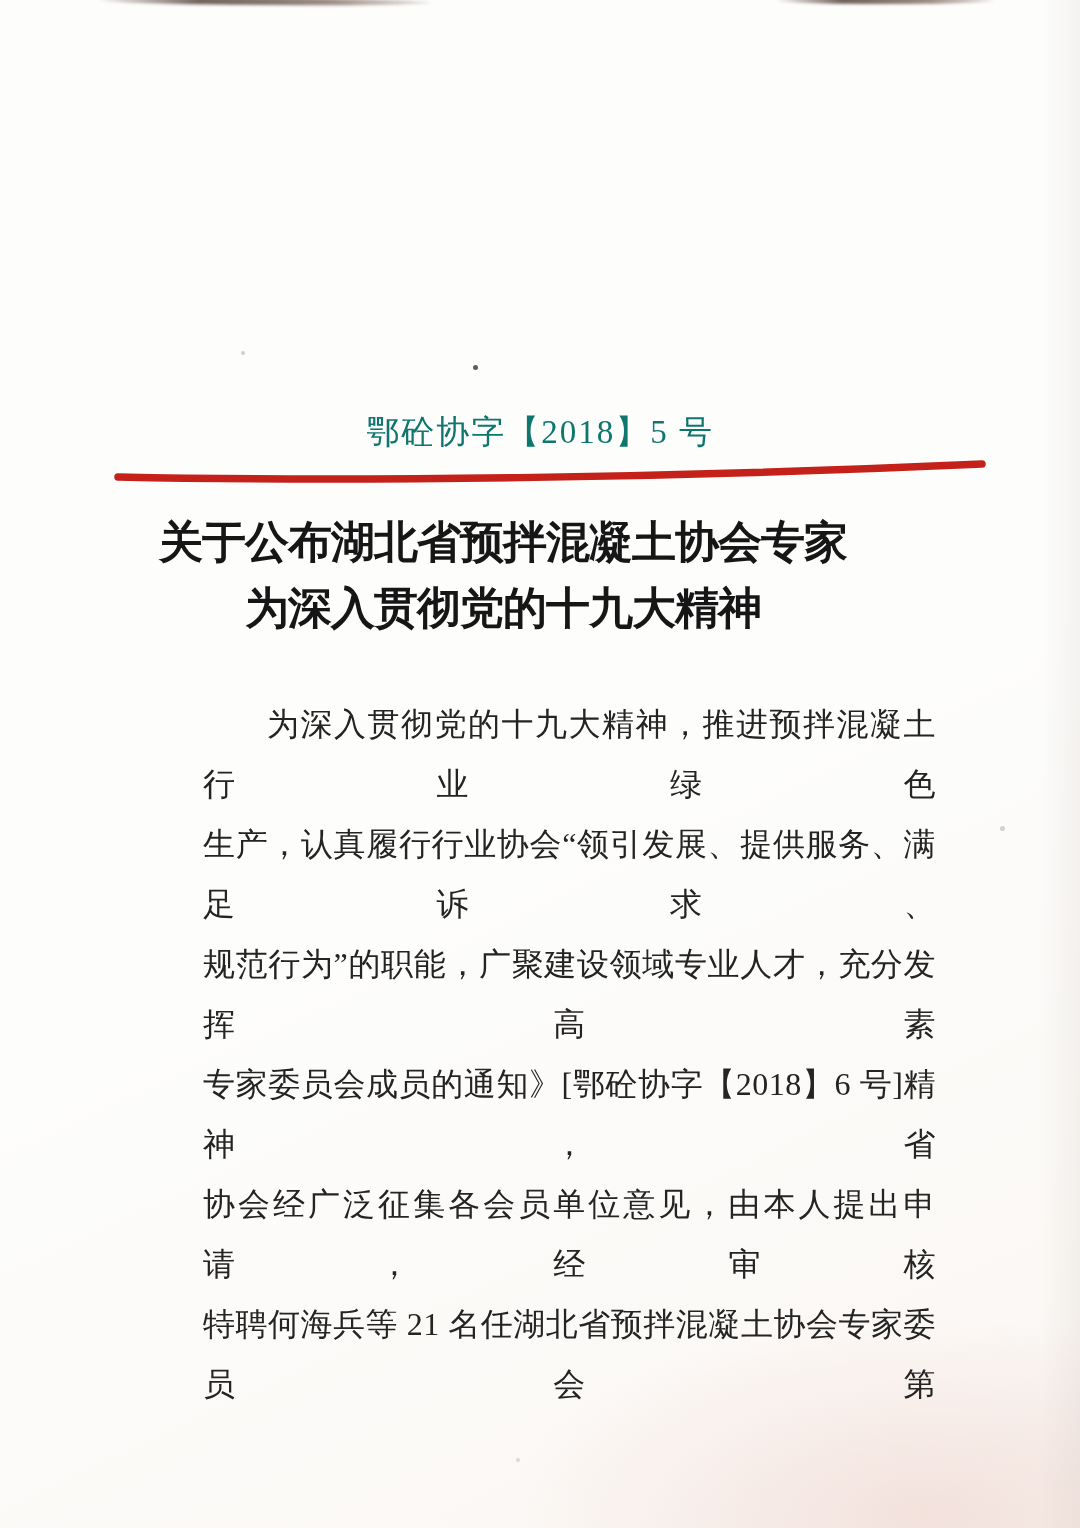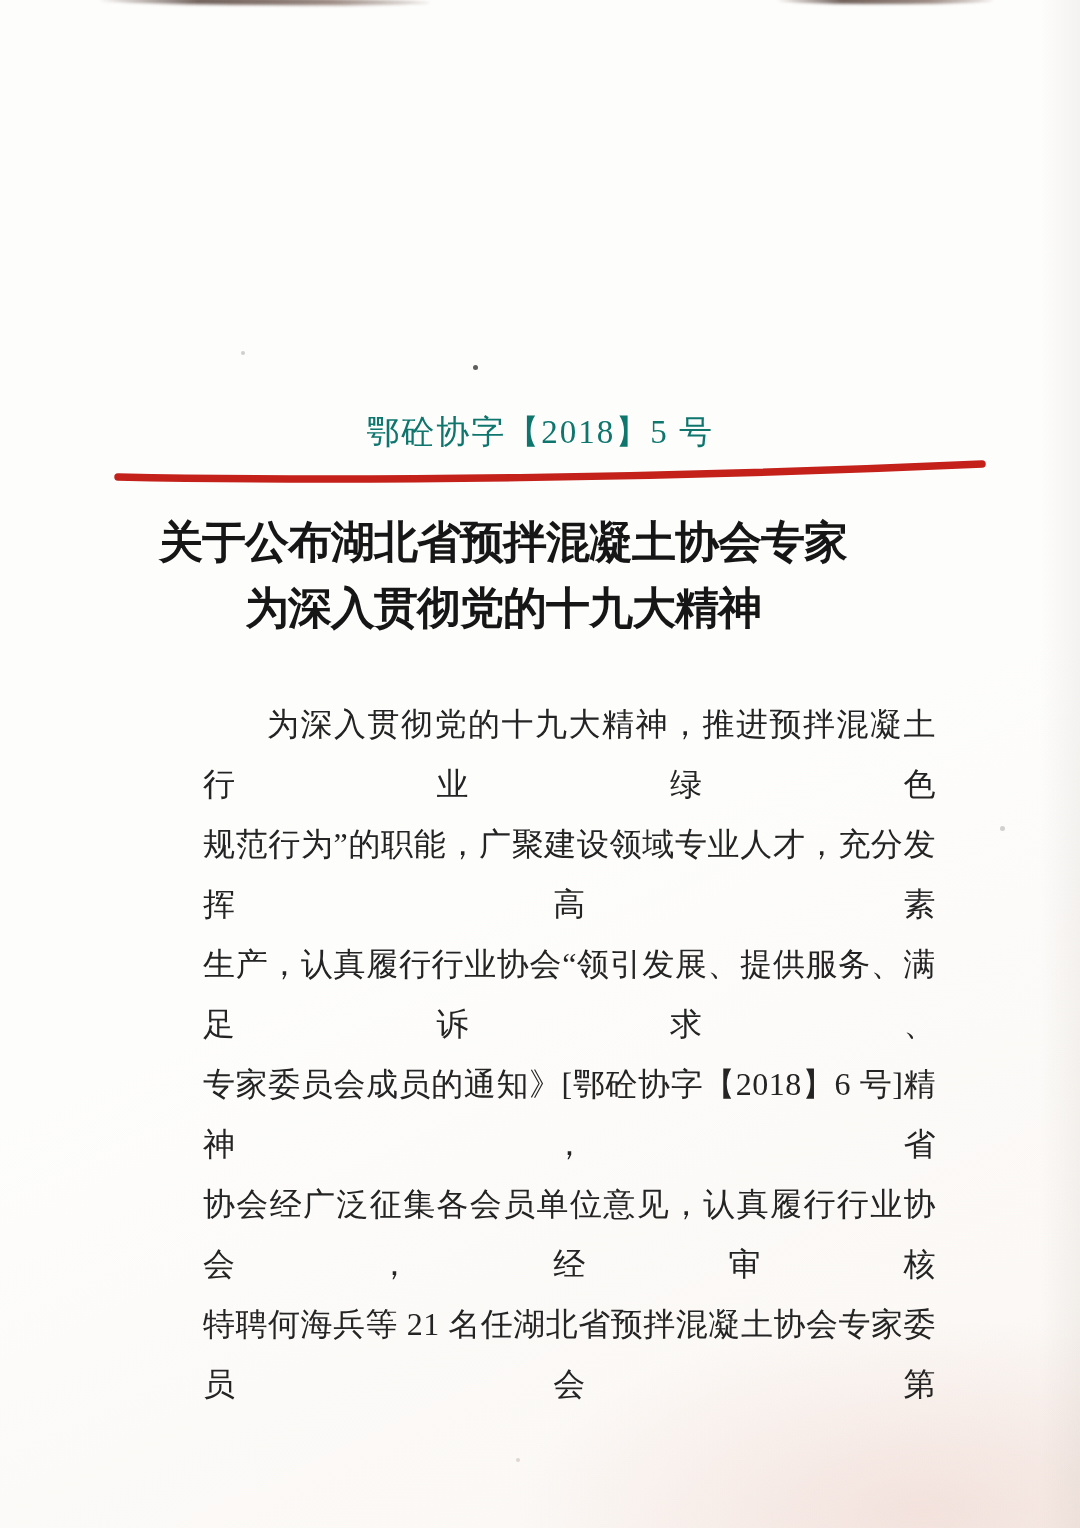--- a/index.html
+++ b/index.html
@@ -95,21 +95,21 @@
     <path d="M 8 19 C 240 24 560 20 872 6" fill="none" stroke-width="7.5" stroke-linecap="round" stroke="#c3211a"></path>
   </svg>
 
   <div class="title">
     <div>关于公布湖北省预拌混凝土协会专家</div>
     <div>为深入贯彻党的十九大精神</div>
   </div>
 
   <div class="body">
     <div class="line j ind">为深入贯彻党的十九大精神，推进预拌混凝土行业绿色</div>
+    <div class="line j">生产，认真履行行业协会“领引发展、提供服务、满足诉求、</div>
     <div class="line j">规范行为”的职能，广聚建设领域专业人才，充分发挥高素</div>
-    <div class="line j">生产，认真履行行业协会“领引发展、提供服务、满足诉求、</div>
     <div class="line j">专家委员会成员的通知》[鄂砼协字【2018】6 号]精神，省</div>
-    <div class="line j">协会经广泛征集各会员单位意见，认真履行行业协会，经审核</div>
+    <div class="line j">协会经广泛征集各会员单位意见，由本人提出申请，经审核</div>
     <div class="line j">特聘何海兵等 21 名任湖北省预拌混凝土协会专家委员会第</div>
 
   </div>
 
 </div>
 
 </body></html>

